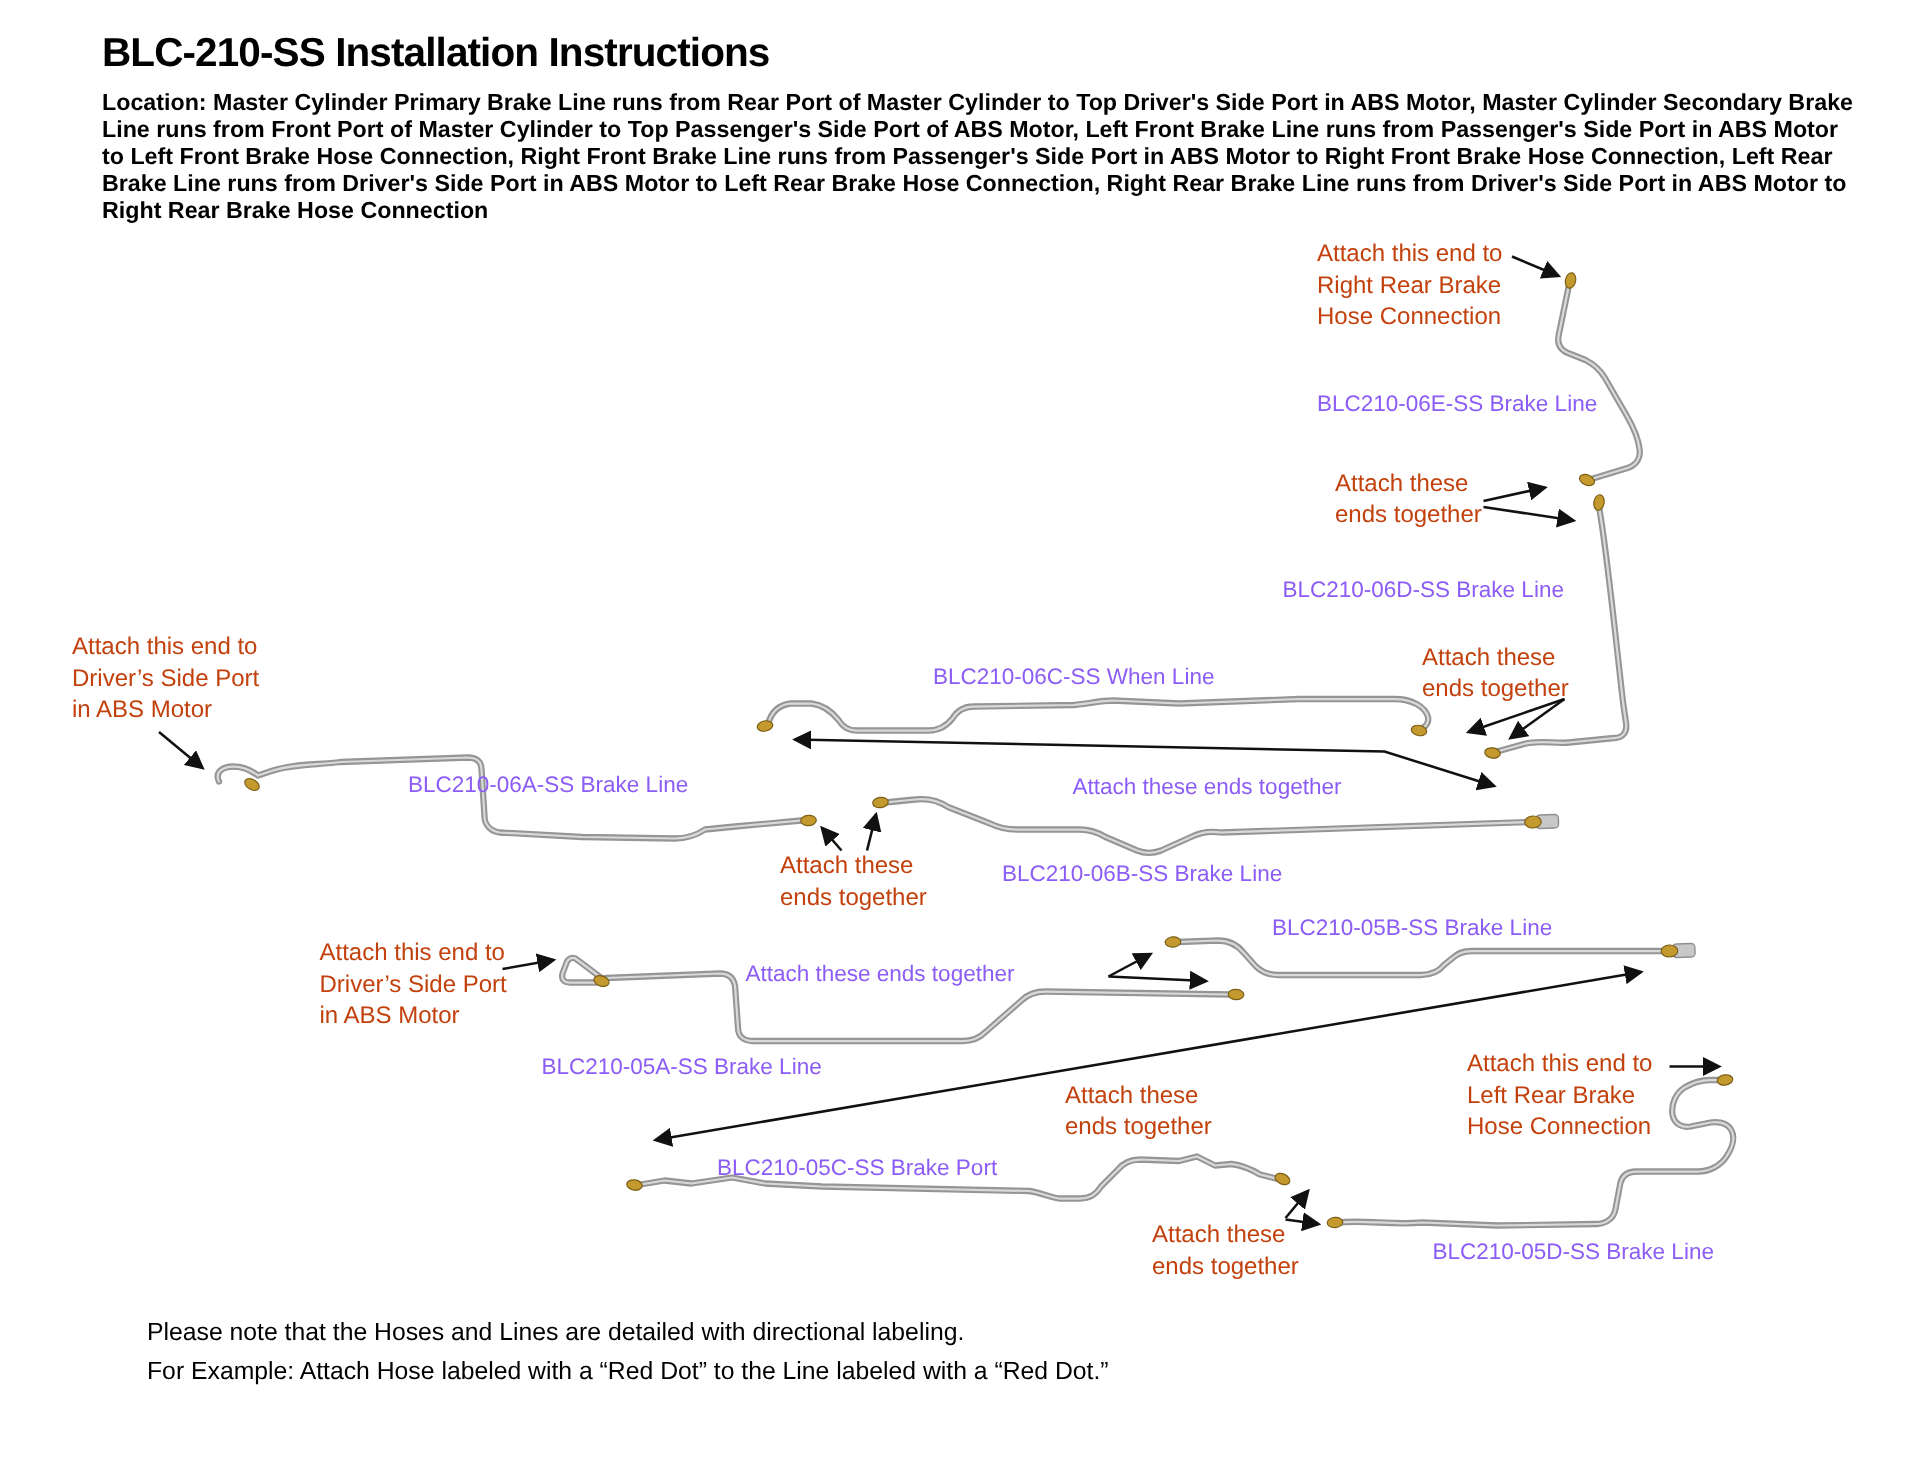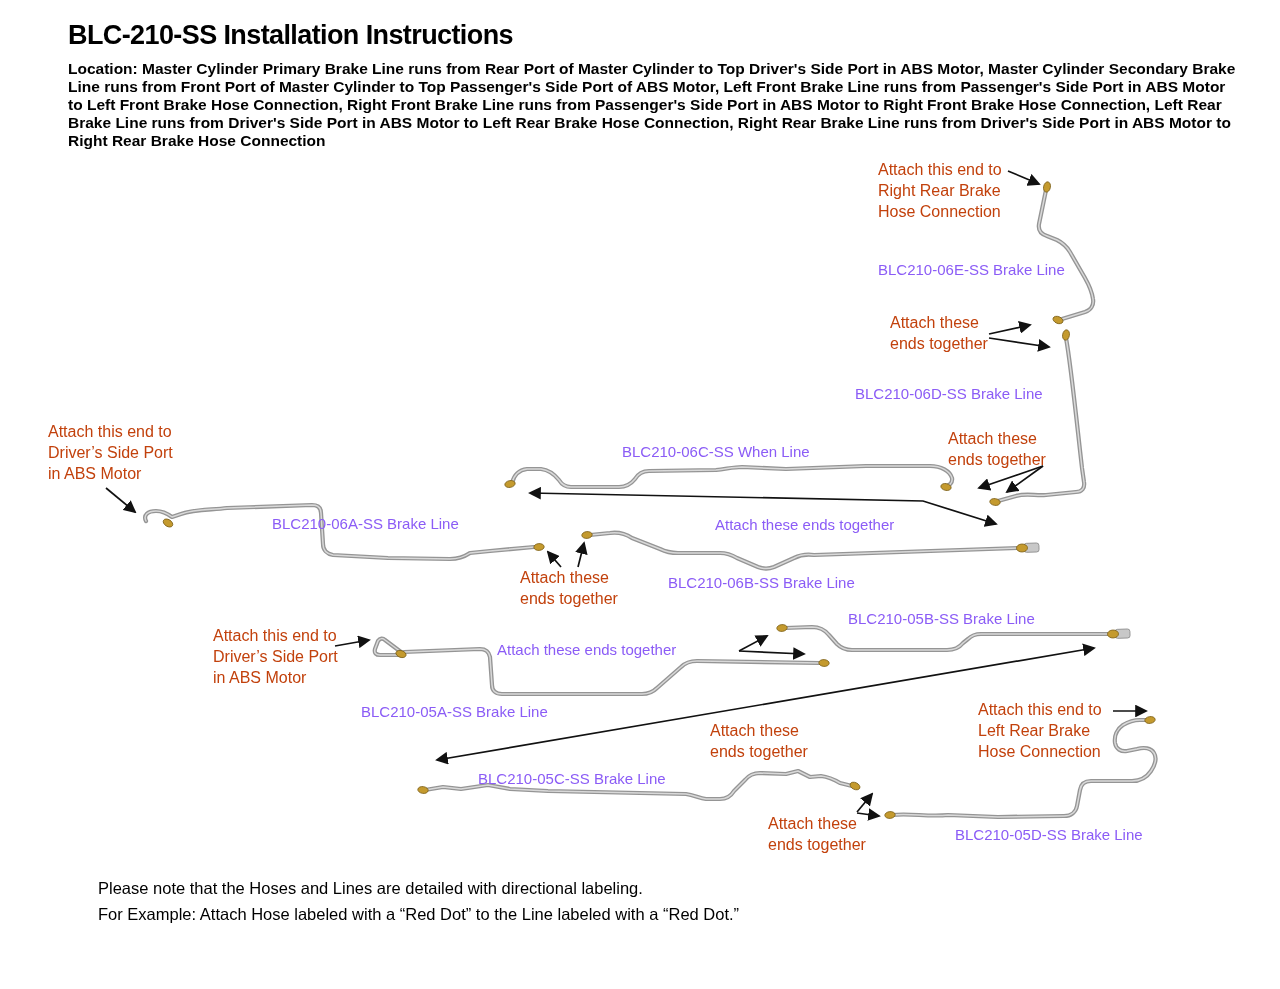--- a/index.html
+++ b/index.html
@@ -154,20 +154,20 @@
   <div class="ann" style="left:213px;top:625px;">Attach this end to
 Driver’s Side Port
 in ABS Motor</div>
   <div class="part" style="left:497px;top:641px;">Attach these ends together</div>
   <div class="part" style="left:361px;top:703px;">BLC210-05A-SS Brake Line</div>
   <div class="ann" style="left:710px;top:720px;">Attach these
 ends together</div>
   <div class="ann" style="left:978px;top:699px;">Attach this end to
 Left Rear Brake
 Hose Connection</div>
-  <div class="part" style="left:478px;top:770px;">BLC210-05C-SS Brake Line</div>
+  <div class="part" style="left:478px;top:770px;">BLC210-05C-SS Brake Port</div>
   <div class="ann" style="left:768px;top:813px;">Attach these
 ends together</div>
   <div class="part" style="left:955px;top:826px;">BLC210-05D-SS Brake Line</div>
 
   <div class="footer">Please note that the Hoses and Lines are detailed with directional labeling.
 For Example: Attach Hose labeled with a “Red Dot” to the Line labeled with a “Red Dot.”</div>
 </div>
 
 </body></html>

